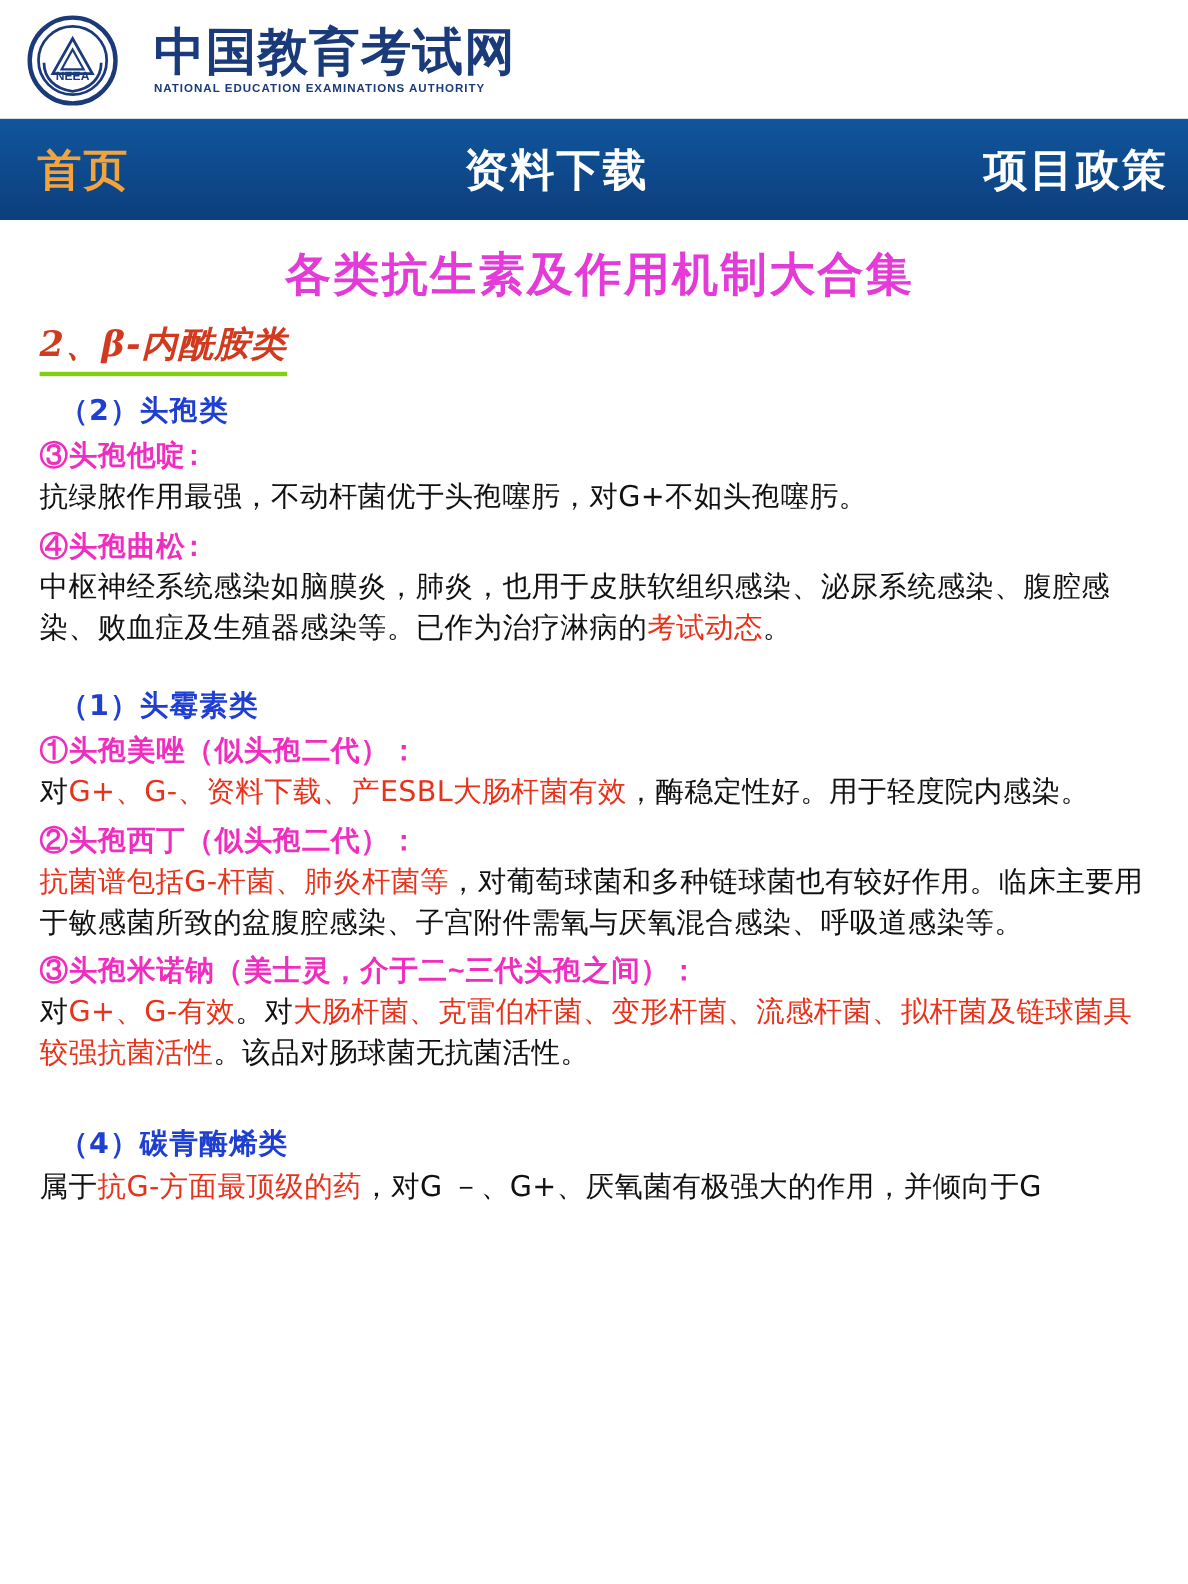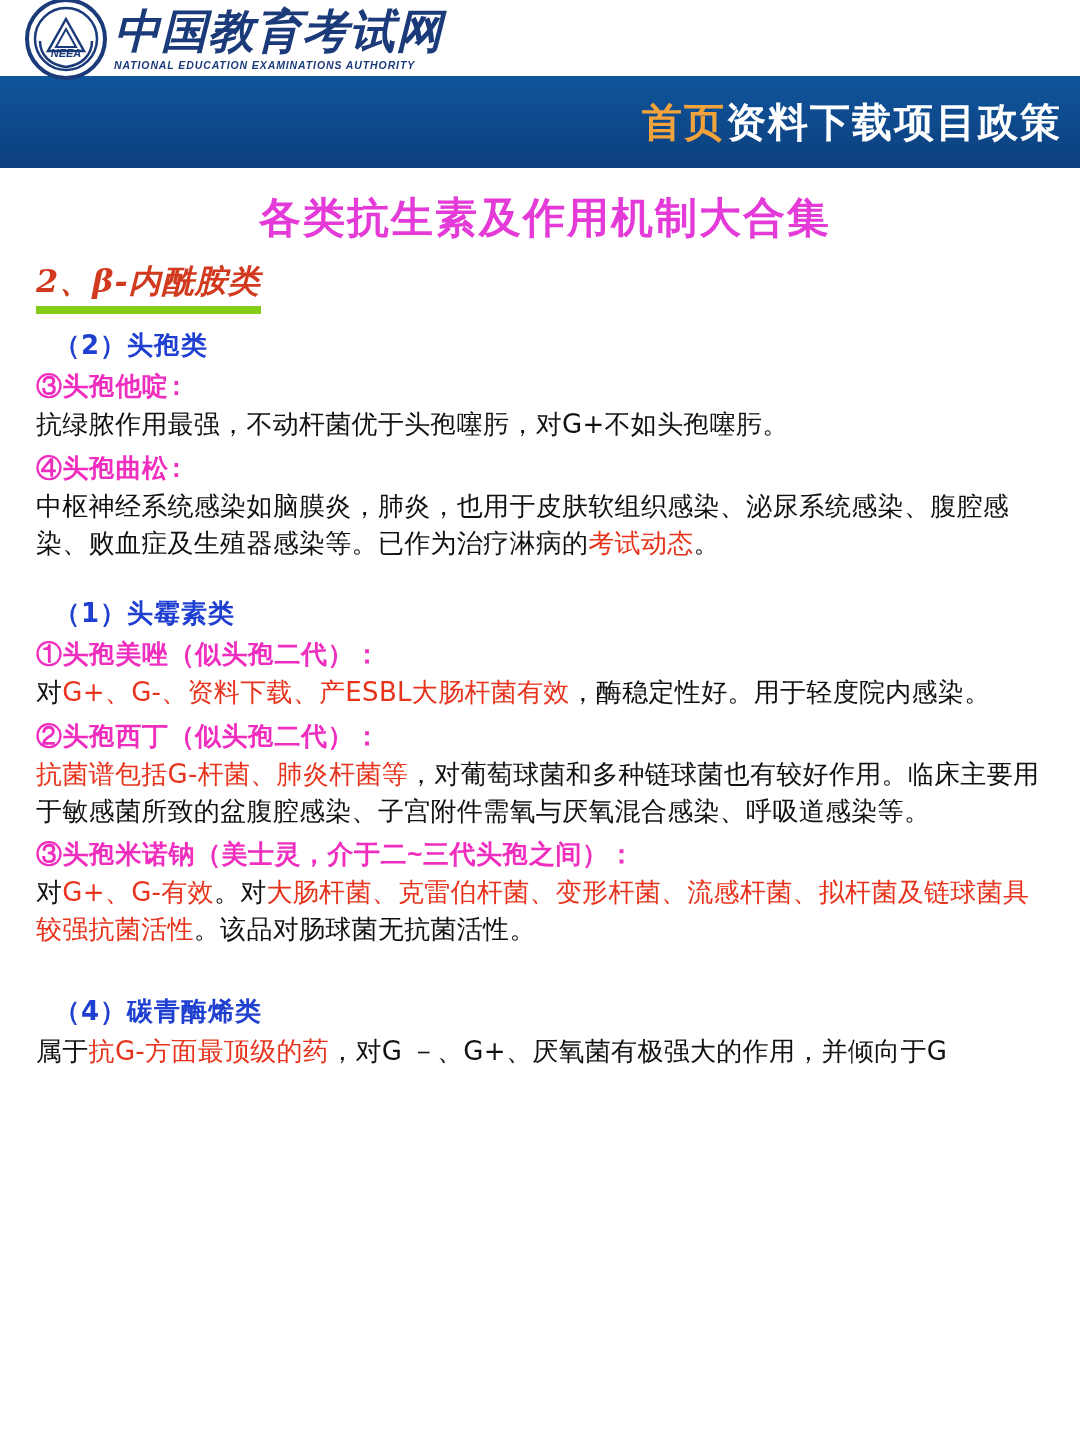--- a/index.html
+++ b/index.html
@@ -20,33 +20,32 @@
     height: 1440px;
     background: #ffffff;
     box-sizing: border-box;
   }
 
   
   .site-header {
     display: flex;
     align-items: center;
     padding: 10px 0 8px 24px;
-    height: 76px;
-    box-sizing: border-box;
-    font-style: italic;
+    height: 108px;
+    box-sizing: border-box;
   }
   .logo {
     width: 84px;
     height: 84px;
     flex: 0 0 84px;
     position: relative;
   }
   .logo svg { display: block; }
   .brand {
-    margin-left: 6px;
+    margin-left: 32px;
     display: flex;
     flex-direction: column;
     justify-content: center;
   }
   .brand-cn {
     font-family: "DejaVu Sans", sans-serif;
     font-size: 46px;
     font-weight: 700;
     color: #1b3a7a;
     letter-spacing: 1px;
@@ -61,21 +60,21 @@
     font-weight: 600;
   }
 
   
   .nav-bar {
     background: #0e4a8c;
     background: linear-gradient(180deg,#10559c 0%, #0c3f7d 100%);
     height: 92px;
     display: flex;
     align-items: center;
-    justify-content: flex-end;
+    justify-content: space-between;
     padding: 0 18px 0 34px;
     box-sizing: border-box;
   }
   .nav-item {
     font-family: "DejaVu Sans", sans-serif;
     font-size: 40px;
     font-weight: 700;
     color: #ffffff;
     letter-spacing: 2px;
     cursor: pointer;
@@ -95,21 +94,21 @@
     color: #e43bd8;
     letter-spacing: 2px;
     margin: 8px 0 14px 0;
   }
   .h-section {
     font-family: "DejaVu Serif", serif;
     font-size: 32px;
     font-weight: 700;
     font-style: italic;
     color: #d23a1f;
-    border-bottom: 8px solid #84cc16;
+    border-bottom: 4px solid #84cc16;
     display: inline-block;
     padding-bottom: 2px;
     margin: 0 0 6px 0;
     letter-spacing: 1px;
   }
   .h-sub {
     font-family: "DejaVu Sans", sans-serif;
     font-size: 26px;
     font-weight: 700;
     color: #1f3fd0;

